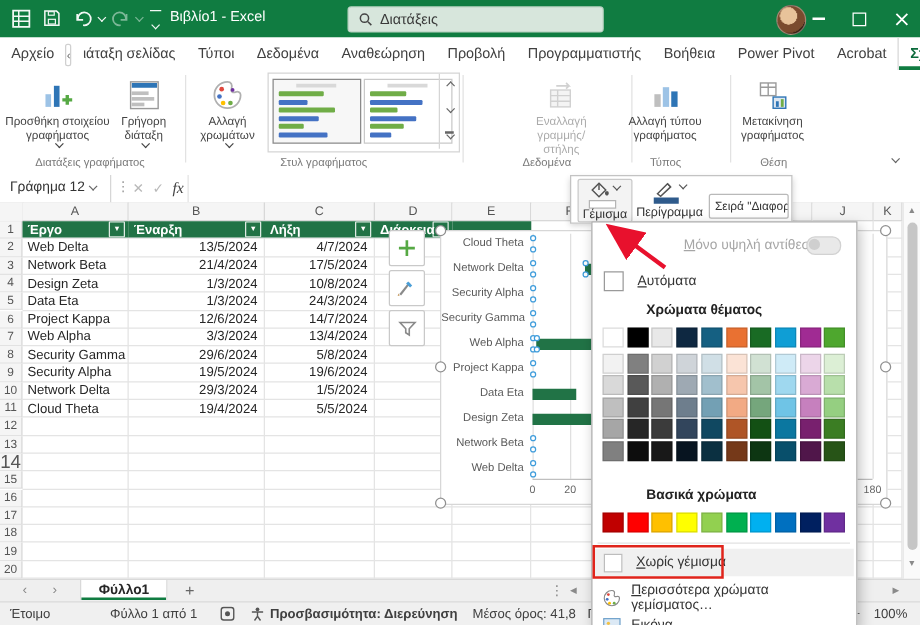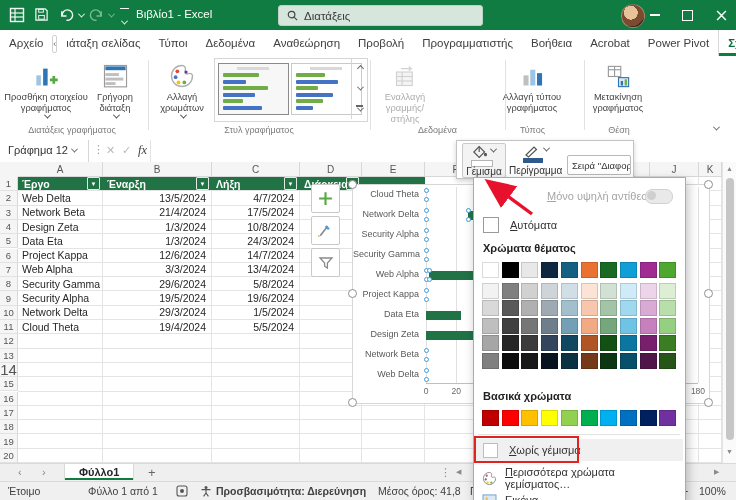--- a/index.html
+++ b/index.html
@@ -24,21 +24,21 @@
      box-shadow:inset 0 -3px 0 #107C41;max-width:92px;overflow:hidden;}
   .scrollbox{width:13px;height:16px;margin-top:5px;border:1px solid #d0d0d0;border-radius:2px;
      display:flex;align-items:center;justify-content:center;font-size:9px;color:#666;}
   
   .ribbon{position:absolute;left:0;top:56px;width:736px;height:84px;background:#fff;border-bottom:1px solid #e0e0e0;}
   .rgroup{position:absolute;top:2px;height:78px;}
   .rgl{position:absolute;bottom:1px;left:0;right:0;text-align:center;font-size:9px;color:#7a7a7a;white-space:nowrap;}
   .rbtn{position:absolute;top:2px;display:flex;flex-direction:column;align-items:center;text-align:center;
      font-size:9.3px;color:#444;line-height:1.18;cursor:default;}
   .rbtn .ic{height:32px;display:flex;align-items:center;justify-content:center;}
-  .rbtn.disabled{opacity:.45;}
+  .rbtn.disabled{opacity:.45;padding-left:44px;}
   .gdiv{position:absolute;top:4px;width:1px;height:70px;background:#e2e2e2;}
   .chev{display:inline-block;width:4px;height:4px;border-right:1.2px solid currentColor;border-bottom:1.2px solid currentColor;transform:rotate(45deg) translate(-1px,-1px);margin-left:2px;}
   .thumb{position:absolute;top:4px;width:69px;height:50px;background:#fff;border:1px solid #c9c9c9;overflow:hidden;}
   .thumb.sel{border:1px solid #8a8a8a;background:#f7f7f7;}
   .tbar{position:absolute;height:4px;border-radius:1px;}
   
   .fxbar{position:absolute;left:0;top:140px;width:736px;height:22px;background:#fff;border-bottom:1px solid #d6d6d6;font-size:11px;color:#333;}
   
   .colhead,.rowhead{background:#f5f5f5;color:#555;display:flex;align-items:center;justify-content:center;font-size:10px;}
   .gl{background:#e4e4e4;}
@@ -51,21 +51,21 @@
   .handle{position:absolute;width:7px;height:7px;border-radius:50%;background:#fff;border:1px solid #8f8f8f;z-index:5;}
   .cbtn{position:absolute;left:311px;width:27px;height:27px;background:#fff;border:1px solid #c9c9c9;border-radius:2px;
      display:flex;align-items:center;justify-content:center;z-index:6;}
   
   .minitb{position:absolute;left:456px;top:140px;width:176px;height:37px;background:#fff;border:1px solid #c3c3c3;
      box-shadow:0 2px 5px rgba(0,0,0,.18);z-index:30;font-size:10.5px;color:#333;}
   .fillmenu{position:absolute;left:473px;top:177px;width:211px;height:323px;background:#fff;border:1px solid #ababab;
      box-shadow:2px 4px 10px rgba(0,0,0,.25);z-index:40;font-size:11px;color:#333;}
   .mitem{position:absolute;left:1px;width:208px;display:flex;align-items:center;}
   .hot{text-decoration:underline;}
-  .seclab{font-weight:bold;color:#222;}
+  .seclab{font-weight:bold;color:#222;margin-left:34px;}
   .sw{position:absolute;width:17px;height:16px;box-sizing:border-box;border:1px solid rgba(0,0,0,.14);}
   
   .sheetbar{position:absolute;left:0;top:463px;width:736px;height:18px;background:#efefef;border-top:1px solid #d9d9d9;
      font-size:11px;color:#555;}
   .statusbar{position:absolute;left:0;top:481px;width:736px;height:19px;background:#f0f0f0;border-top:1px solid #dadada;
      font-size:10.5px;color:#404040;}
   .sitem{position:absolute;top:3px;white-space:nowrap;}
   .vscroll{position:absolute;left:722px;top:162px;width:14px;height:301px;background:#fafafa;border-left:1px solid #e4e4e4;}
   .annot{z-index:60;pointer-events:none;}
 </style>
@@ -123,22 +123,22 @@
     <span class="rtab">Αρχείο</span>
     <span class="scrollbox">‹</span>
     <span id="tabsMid" style="display:flex">
         <span class="rtab">ιάταξη σελίδας</span>
         <span class="rtab">Τύποι</span>
         <span class="rtab">Δεδομένα</span>
         <span class="rtab">Αναθεώρηση</span>
         <span class="rtab">Προβολή</span>
         <span class="rtab">Προγραμματιστής</span>
         <span class="rtab">Βοήθεια</span>
+        <span class="rtab">Power Pivot</span>
         <span class="rtab">Acrobat</span>
-        <span class="rtab">Power Pivot</span>
       </span>
     <span class="rtab active">Σχεδίαση γραφήματ</span>
 
   </div>
 
   <div class="ribbon">
     <div class="rgroup" style="left:2px;width:140px">
       <div class="rbtn" style="left:2px;width:84px">
         <span class="ic">
             <svg width="27" height="27" viewBox="0 0 24 24">

